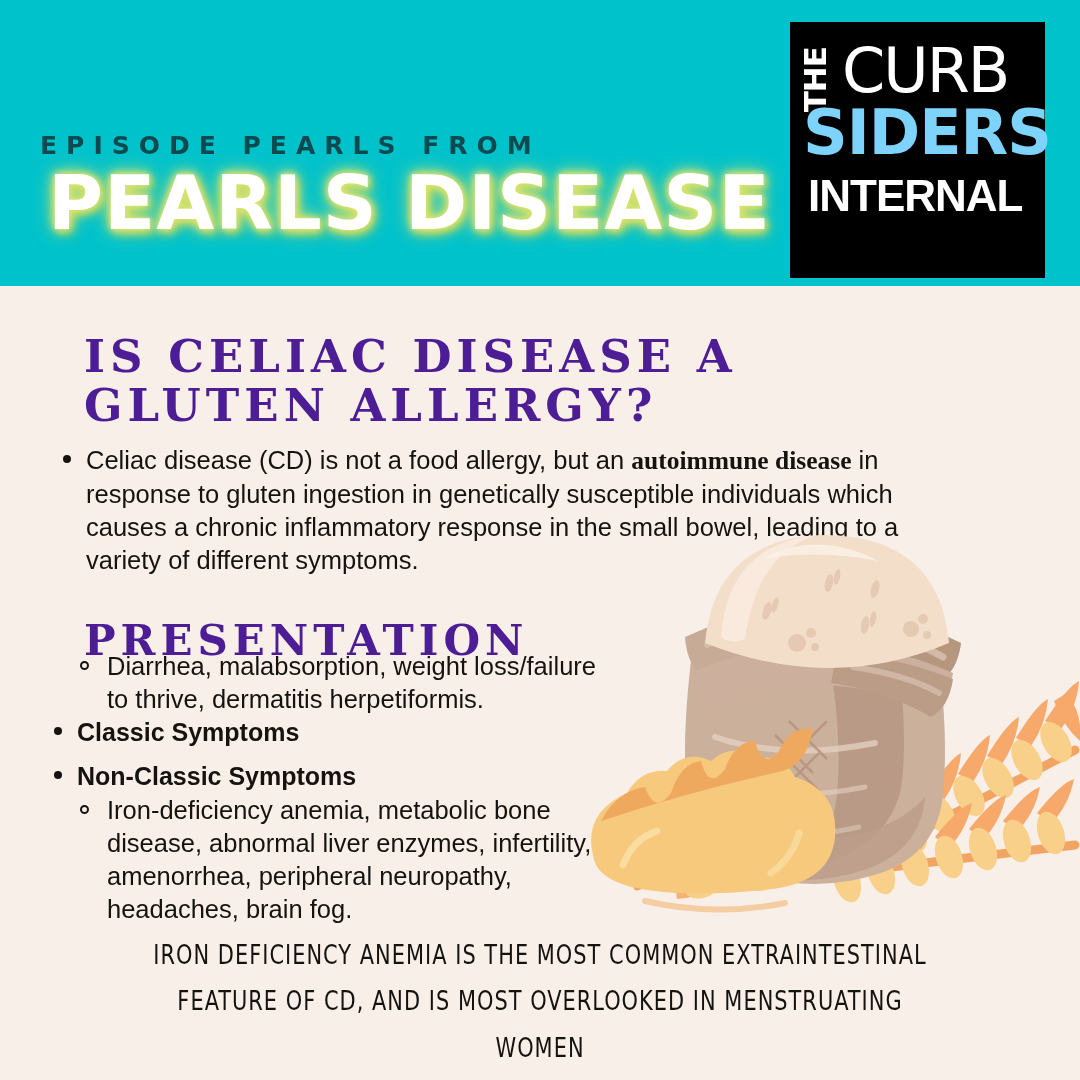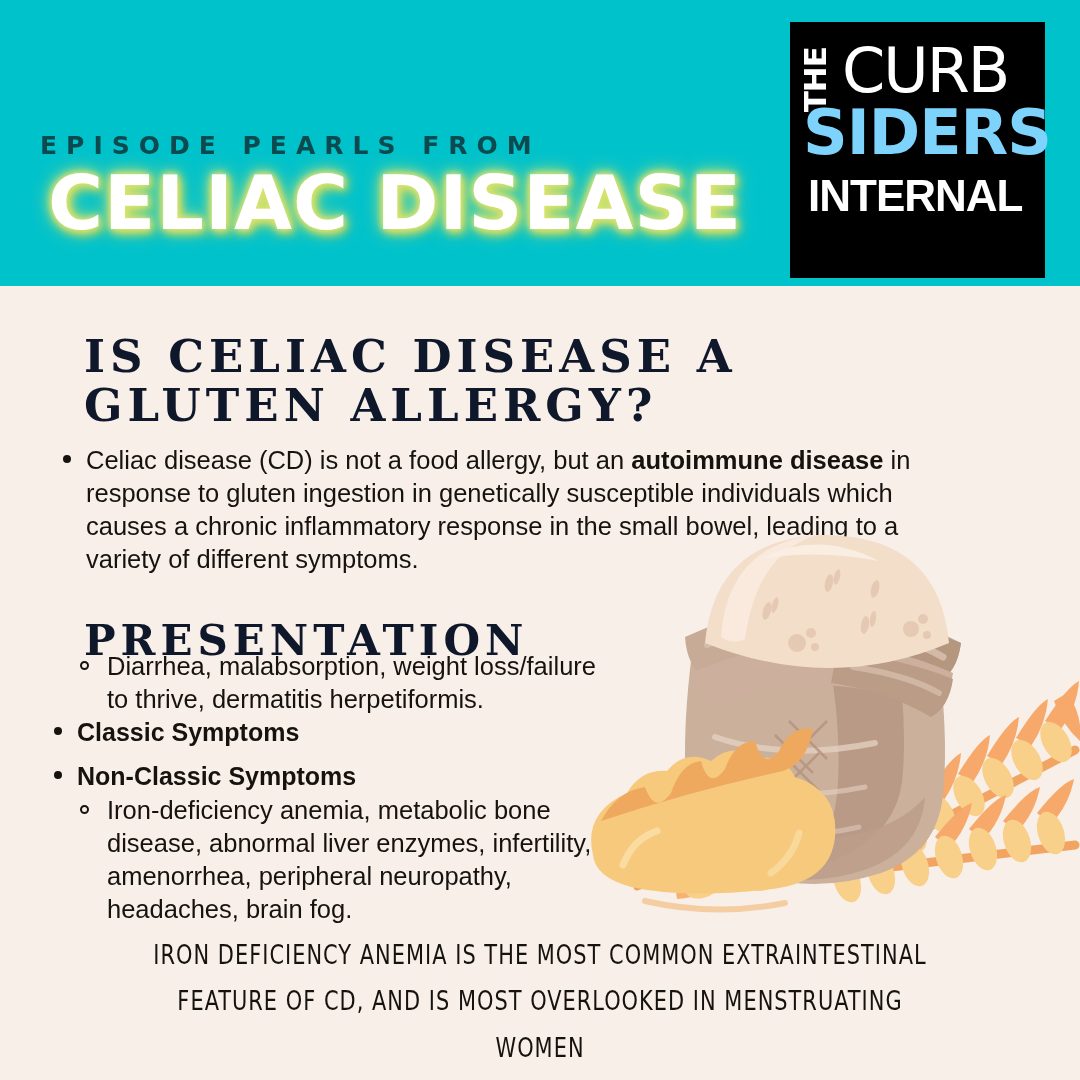--- a/index.html
+++ b/index.html
@@ -61,21 +61,21 @@
   .logo-medicine{
     position:absolute;left:13px;top:198px;
     font-family:"Liberation Sans", sans-serif;
     font-weight:bold;font-size:44px;color:#fff;
     line-height:1;letter-spacing:-1px;
   }
 
   
   .h-slab{
     font-family:"DejaVu Serif", serif;
-    font-weight:bold;color:#0f172a;
+    font-weight:bold;color:#4c1d95;
     letter-spacing:5px;line-height:1.08;
   }
   #q-heading{position:absolute;left:84px;top:333px;font-size:45px;width:720px;}
   #pres-heading{position:absolute;left:84px;top:594px;font-size:42px;margin-top:24px;}
 
   
   .body-text{
     font-family:"Liberation Sans", sans-serif;
     color:#16130F;font-size:25.5px;line-height:1.29;
   }
@@ -84,21 +84,21 @@
     content:"";position:absolute;left:10px;top:11px;
     width:8px;height:8px;border-radius:50%;background:#16130F;
   }
   .lvl2{position:relative;padding-left:35px;}
   .lvl2::before{
     content:"";position:absolute;left:8px;top:11px;
     width:9px;height:9px;border-radius:50%;
     border:2px solid #16130F;background:transparent;box-sizing:border-box;
   }
   #intro-block{position:absolute;left:53px;top:444px;width:900px;}
-  #intro-text b{font-weight:bold;}
+  #intro-text b{font-weight:bold;font-family:Liberation Serif, serif;}
   #sym-block{position:absolute;left:44px;top:648px;width:580px;}
   .sym-head{font-weight:bold;font-size:25px;}
   .sym-sub{margin-top:2px;margin-left:28px;}
   .sym-group{margin-bottom:12px;}
 
   
   .footer{
     position:absolute;left:90px;top:932px;width:900px;
     text-align:center;
     font-family:"DejaVu Sans Condensed","Liberation Sans Narrow","Liberation Sans", sans-serif;
@@ -113,21 +113,21 @@
 </style>
 </head>
 <body>
 
 <div class="poster">
 
   <div class="banner"></div>
 
   <div class="eyebrow">EPISODE PEARLS FROM</div>
 
-  <div class="bigtitle">CELIAC DISEASE</div>
+  <div class="bigtitle">PEARLS DISEASE</div>
 
   <div class="logo">
     <div class="logo-inner">
       <div class="logo-the">THE</div>
       <div class="logo-curb">CURB</div>
       <div class="logo-siders">SIDERS</div>
       <div class="logo-internal">INTERNAL</div>
     </div>
   </div>
 

